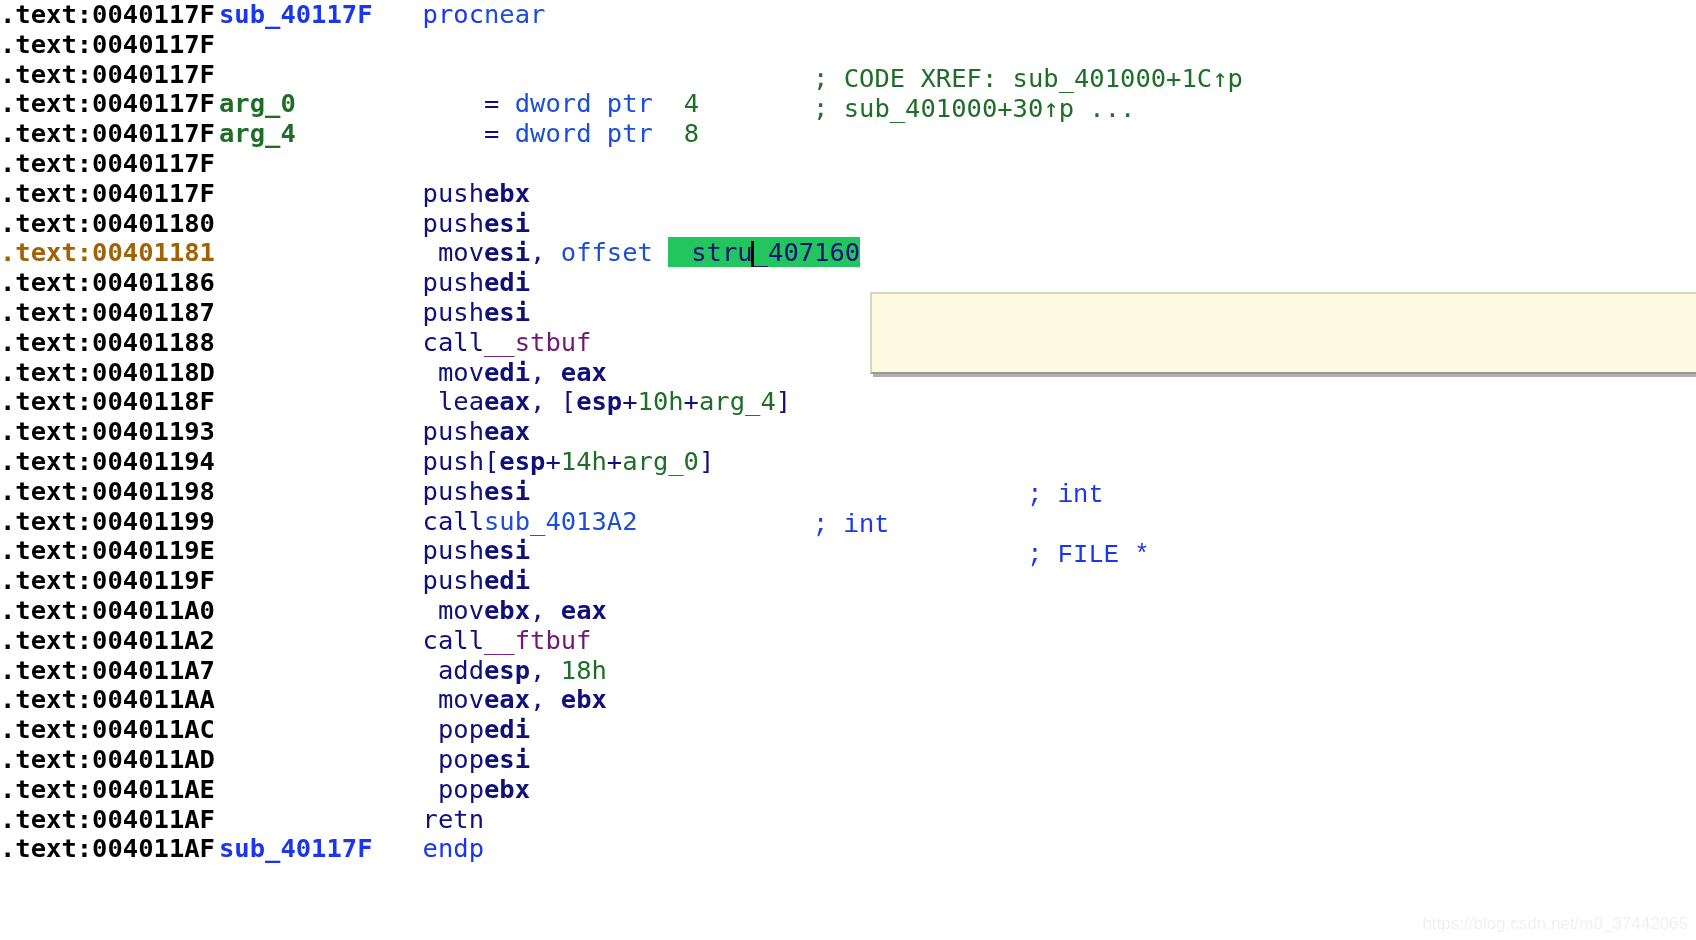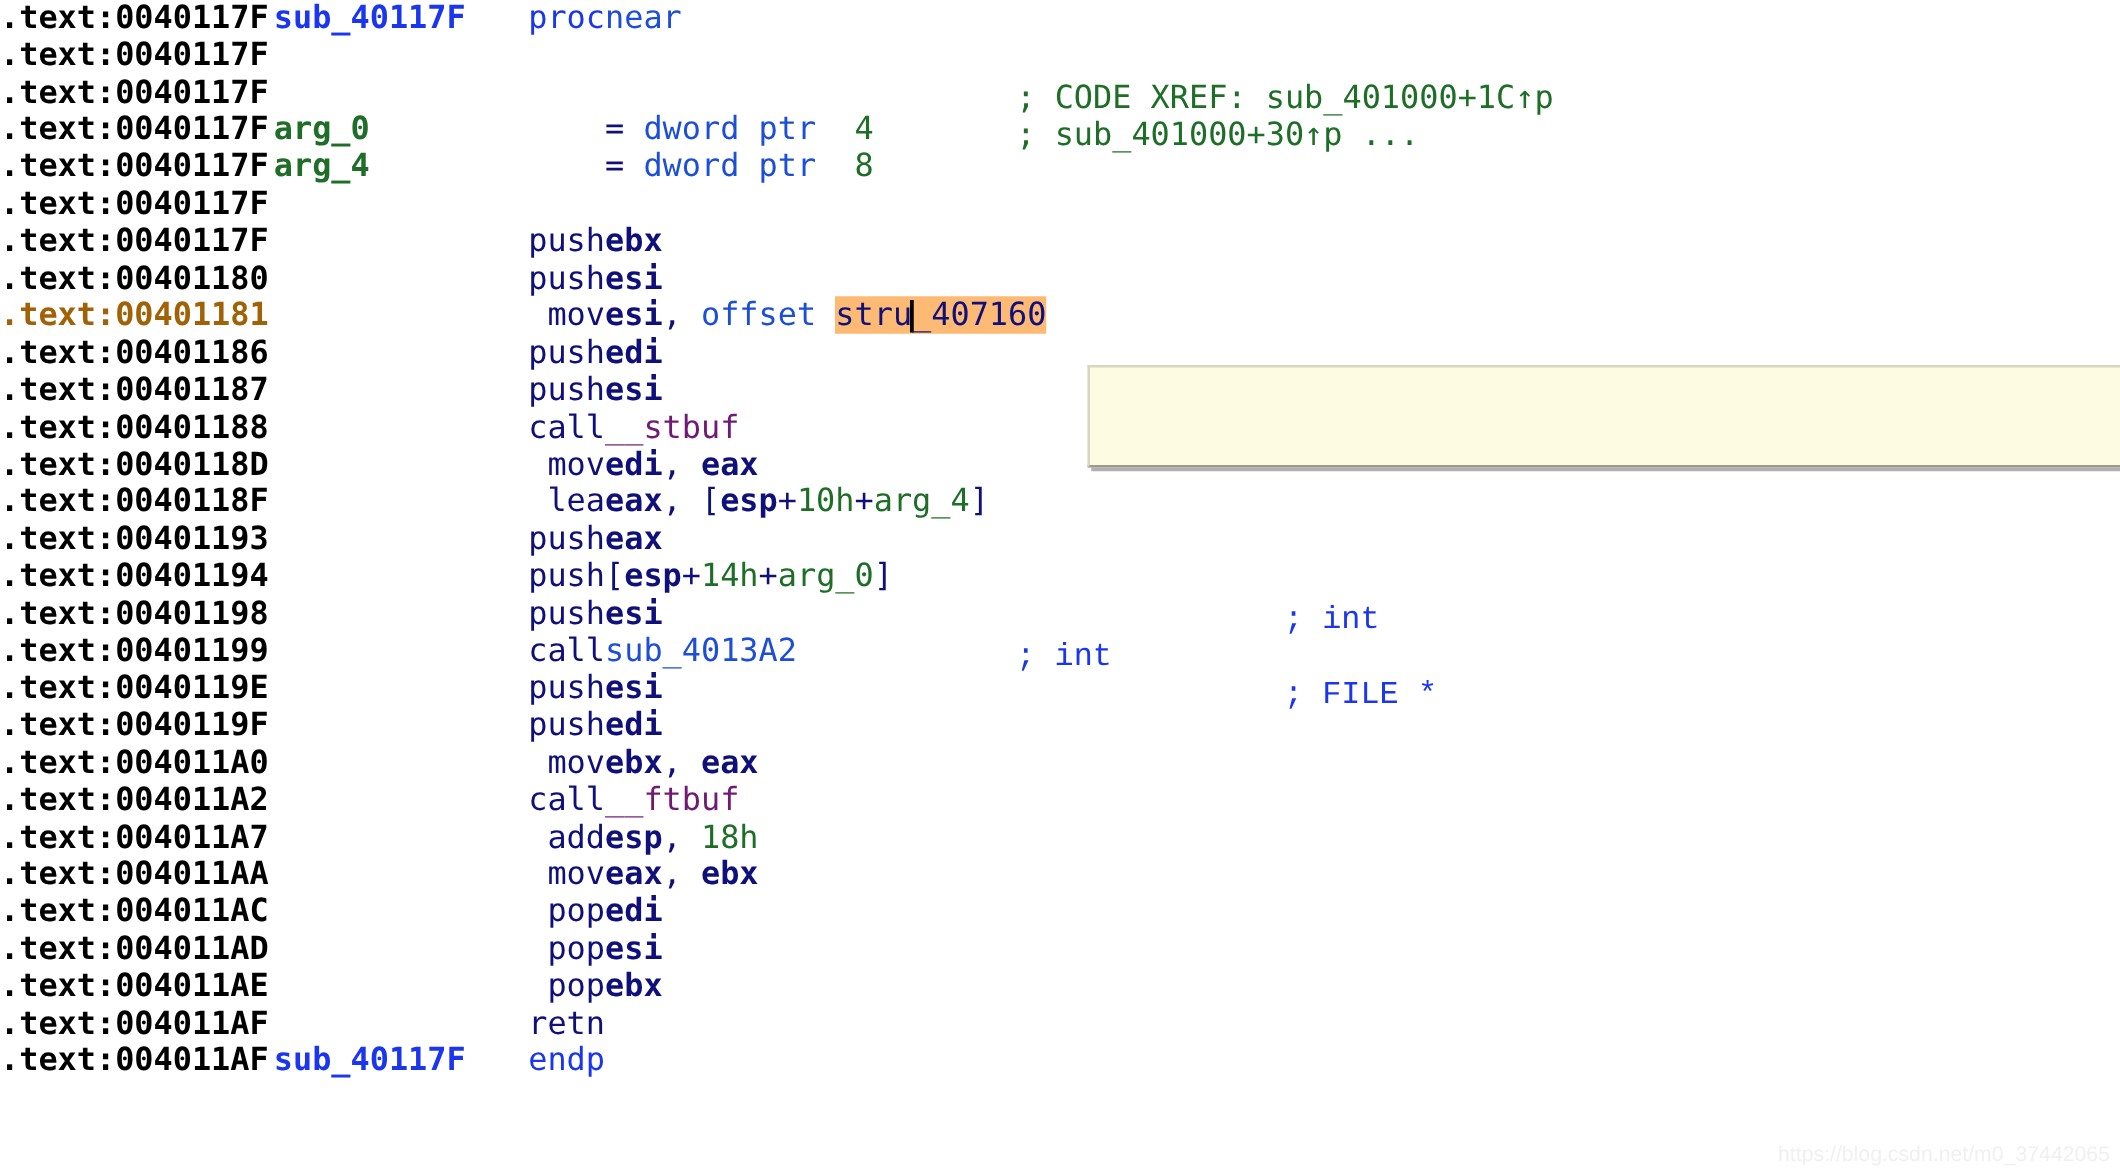--- a/index.html
+++ b/index.html
@@ -41,21 +41,21 @@
   .mnem      { color: #10107a; display: inline-block; width: 100px; text-align: right; }
   .mnem.kw   { color: #1a36ee; }
   .ops       { color: #10107a; }
   .ops .reg  { color: #10107a; font-weight: bold; }
   .ops .num  { color: #1f6e28; }
   .ops .arg  { color: #1f6e28; }
   .ops .lib  { color: #701a75; }
   .ops .kw   { color: #1d4ed8; }
   .cmt       { color: #1f6e28; }
   .cmt.blue  { color: #1a36ee; font-family: Liberation Mono, monospace; }
-  .hl        { background: #fdba74; color: #10107a; }
+  .hl        { background: #22c55e; color: #10107a; padding-left: 23px; }
 
   .caret {
     display: inline-block;
     width: 0;
     border-left: 3px solid #000000;
     height: 26px;
     vertical-align: -6px;
     margin: 0 -1.5px;
   }
 

